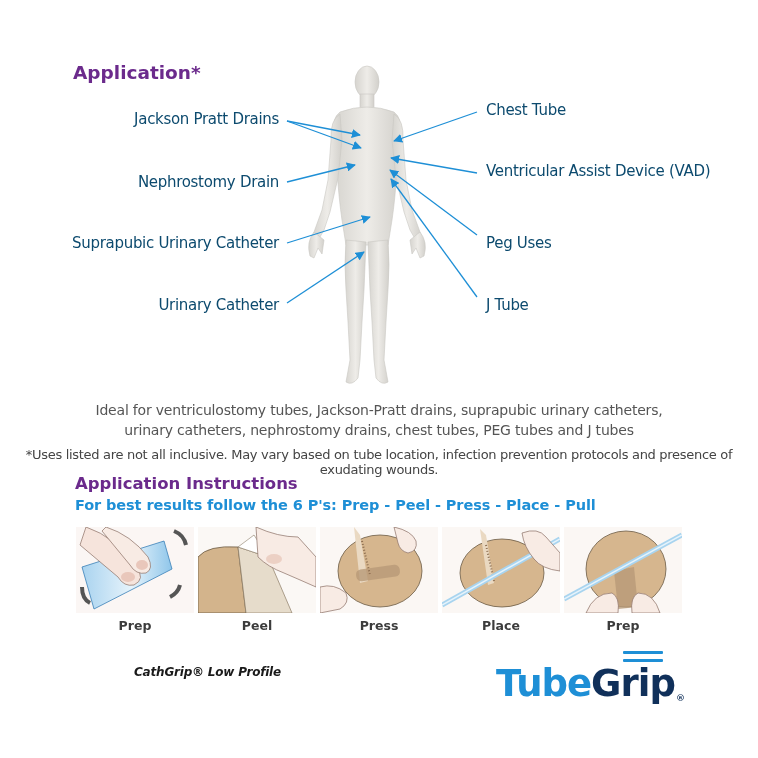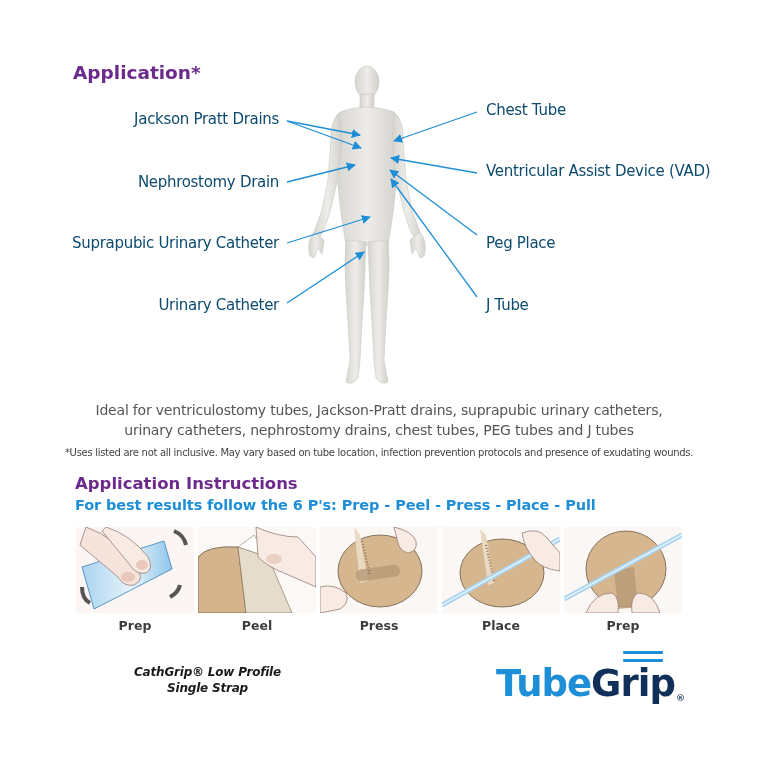--- a/index.html
+++ b/index.html
@@ -2,21 +2,21 @@
 <html><head>
 <meta charset="utf-8">
 <style>
   html, body { margin:0; padding:0; background:#ffffff; }
   body { width:758px; height:758px; position:relative; overflow:hidden; font-family:"DejaVu Sans", sans-serif; }
   .abs { position:absolute; }
   .h-purple { color:#6b2a8c; font-weight:bold; font-family:"DejaVu Sans", sans-serif; }
   .label { position:absolute; font-size:15px; color:#0c4a6e; white-space:nowrap; line-height:18px; font-family:"DejaVu Sans", sans-serif; letter-spacing:-0.3px; }
   .label.left { text-align:right; }
   .desc { position:absolute; left:0; width:758px; text-align:center; color:#555; font-size:14px; line-height:20px; letter-spacing:-0.2px; }
-  .foot { position:absolute; left:0; width:758px; text-align:center; color:#444; font-size:10px; letter-spacing:-0.3px; }
+  .foot { position:absolute; left:0; width:758px; text-align:center; color:#444; font-size:13px; letter-spacing:-0.3px; }
   .sub-blue { color:#1e8fd6; font-weight:bold; font-size:14.5px; letter-spacing:-0.1px; }
   .step { position:absolute; top:527px; width:118px; height:86px; background:#fff; overflow:hidden; }
   .step svg { width:118px; height:86px; display:block; }
   .step-label { position:absolute; top:618px; width:118px; text-align:center; font-weight:bold; font-size:12.5px; color:#3c3c3c; }
   .product { position:absolute; left:120px; top:664px; width:175px; text-align:center; font-style:italic; font-weight:bold; font-size:12px; line-height:16px; color:#1a1a1a; letter-spacing:-0.2px; }
   .logo { position:absolute; left:496px; top:648px; width:185px; height:66px; }
   .logo-text { position:absolute; left:0; top:14px; font-family:"DejaVu Sans", sans-serif; font-weight:bold; font-size:37px; letter-spacing:-1px; line-height:44px; white-space:nowrap; }
   .logo-cath { color:#1e8fd6; }
   .logo-grip { color:#10305a; }
   .logo-reg { font-size:9px; color:#10305a; vertical-align:top; position:relative; top:14px; margin-left:1px; }
@@ -76,21 +76,21 @@
   </g>
 </svg>
 
 <div class="label left" style="right:479px; top:110px;">Jackson Pratt Drains</div>
 <div class="label left" style="right:479px; top:173px;">Nephrostomy Drain</div>
 <div class="label left" style="right:479px; top:234px;">Suprapubic Urinary Catheter</div>
 <div class="label left" style="right:479px; top:296px;">Urinary Catheter</div>
 
 <div class="label" style="left:486px; top:101px;">Chest Tube</div>
 <div class="label" style="left:486px; top:162px;">Ventricular Assist Device (VAD)</div>
-<div class="label" style="left:486px; top:234px;">Peg Place</div>
+<div class="label" style="left:486px; top:234px;">Peg Uses</div>
 <div class="label" style="left:486px; top:296px;">J Tube</div>
 
 <div class="desc" style="top:400px;">Ideal for ventriculostomy tubes, Jackson-Pratt drains, suprapubic urinary catheters,</div>
 <div class="desc" style="top:420px;">urinary catheters, nephrostomy drains, chest tubes, PEG tubes and J tubes</div>
 <div class="foot" style="top:447px;">*Uses listed are not all inclusive. May vary based on tube location, infection prevention protocols and presence of exudating wounds.</div>
 
 <div class="abs h-purple" style="left:75px; top:474px; font-size:16.5px;">Application Instructions</div>
 <div class="abs sub-blue" style="left:75px; top:497px;">For best results follow the 6 P's: Prep - Peel - Press - Place - Pull</div>
 
 <div class="step" style="left:76px;">
@@ -161,21 +161,20 @@
     <line x1="0" y1="72" x2="118" y2="8" stroke="#a8d4ef" stroke-width="5"></line>
     <line x1="0" y1="72" x2="118" y2="8" stroke="#e6f3fb" stroke-width="1.5"></line>
     <path d="M22 86 Q30 66 48 66 Q56 70 54 86 Z" fill="#f8ebe4" stroke="#8a6e64" stroke-width="0.7"></path>
     <path d="M96 86 Q90 66 74 66 Q66 70 68 86 Z" fill="#f8ebe4" stroke="#8a6e64" stroke-width="0.7"></path>
   </svg>
 </div>
 <div class="step-label" style="left:564px;">Prep</div>
 
 <div class="product">
   <div>CathGrip® Low Profile</div>
-  <div>Single Strap</div>
 </div>
 
 <div class="logo">
   <div class="logo-bar" style="top:3px;"></div>
   <div class="logo-bar" style="top:11px;"></div>
   <div class="logo-text">
     <span class="logo-cath">Tube</span><span class="logo-grip">Grip</span><span class="logo-reg">®</span>
   </div>
 </div>
 

